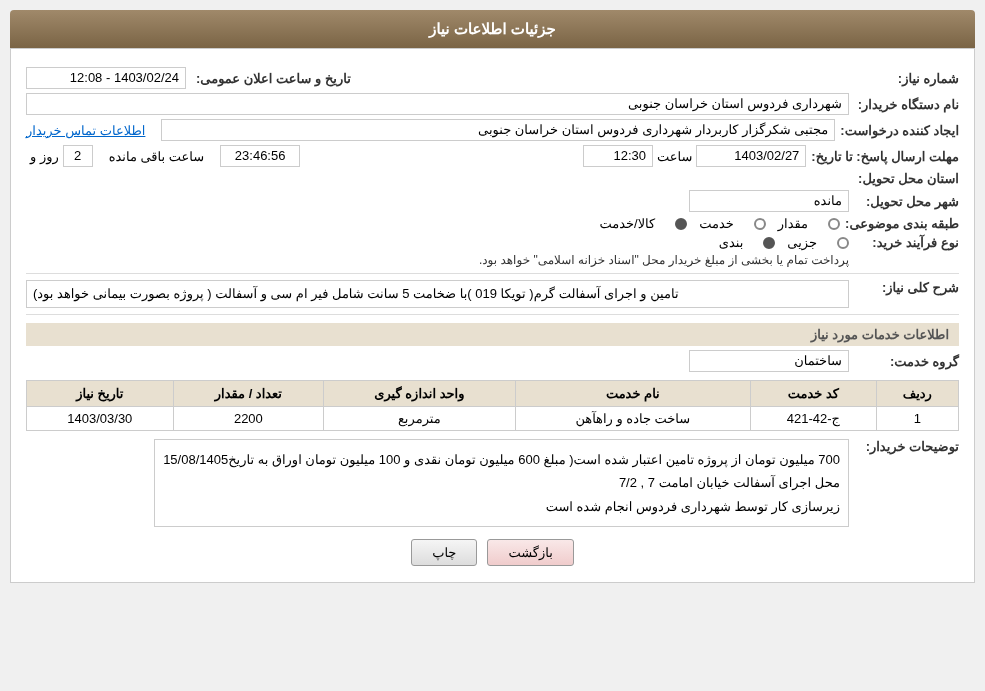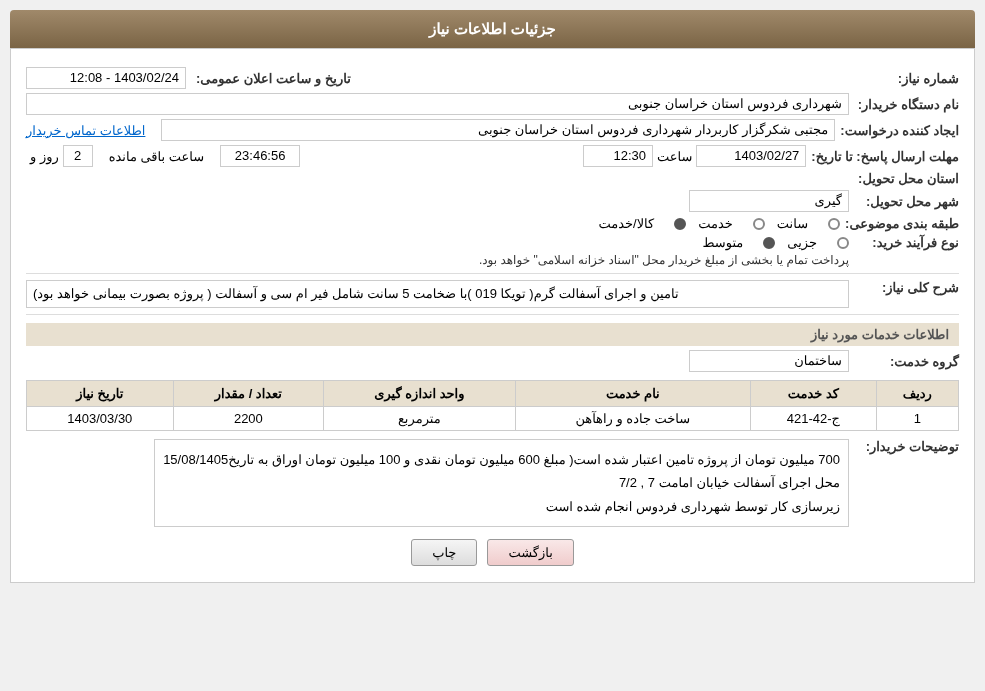--- a/index.html
+++ b/index.html
@@ -197,29 +197,29 @@
       <span class="bordered-val" style="min-width:30px; text-align:center;">2</span>
       <span style="margin: 0 4px;">روز و</span>
     </div>
 
     <div class="row-line" style="margin-top:4px;">
       <span class="lbl">استان محل تحویل:</span>
     </div>
 
     <div class="row-line" style="margin-top:4px;">
       <span class="lbl">شهر محل تحویل:</span>
-      <span class="bordered-val" style="min-width:160px;">گیری</span>
+      <span class="bordered-val" style="min-width:160px;">مانده</span>
     </div>
 
     <div class="row-line" style="margin-top:4px;">
       <span class="lbl">طبقه بندی موضوعی:</span>
       <div class="radio-group">
         <div class="radio-item">
           <span class="radio-circle"></span>
-          <span>سانت</span>
+          <span>مقدار</span>
         </div>
         <div class="radio-item">
           <span class="radio-circle"></span>
           <span>خدمت</span>
         </div>
         <div class="radio-item">
           <span class="radio-circle selected"></span>
           <span>کالا/خدمت</span>
         </div>
       </div>
@@ -228,21 +228,21 @@
     <div class="row-line" style="margin-top:4px; align-items:flex-start;">
       <span class="lbl">نوع فرآیند خرید:</span>
       <div style="flex:1;">
         <div class="radio-group">
           <div class="radio-item">
             <span class="radio-circle"></span>
             <span>جزیی</span>
           </div>
           <div class="radio-item">
             <span class="radio-circle selected"></span>
-            <span>متوسط</span>
+            <span>بندی</span>
           </div>
         </div>
         <div style="margin-top:3px; color:#333; font-size:12px;">پرداخت تمام یا بخشی از مبلغ خریدار محل "اسناد خزانه اسلامی" خواهد بود.</div>
       </div>
     </div>
 
     <hr class="divider">
 
     <div class="row-line" style="align-items:flex-start; margin-top:4px;">
       <span class="lbl">شرح کلی نیاز:</span>

